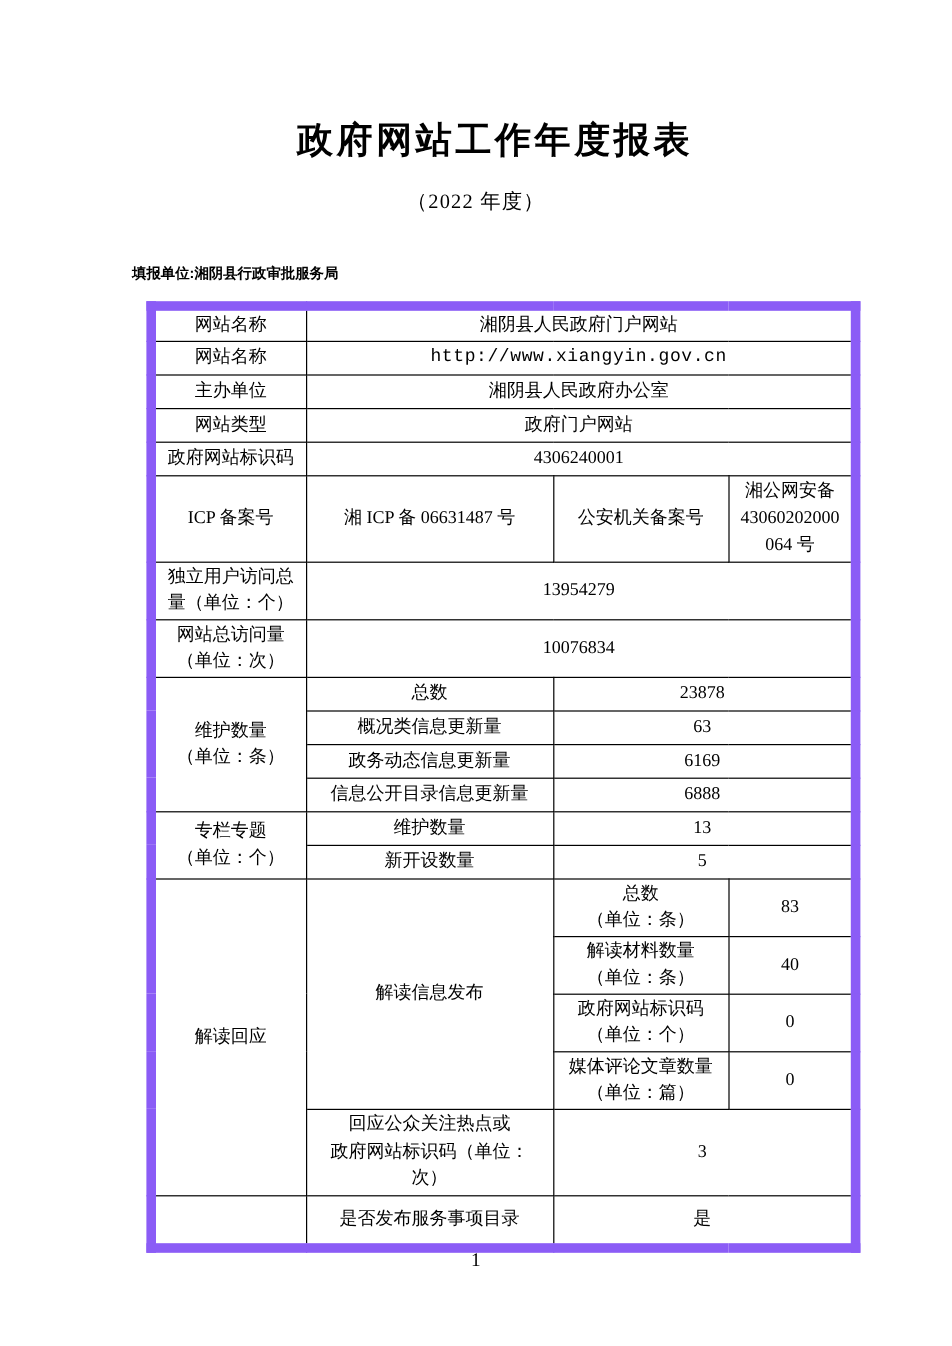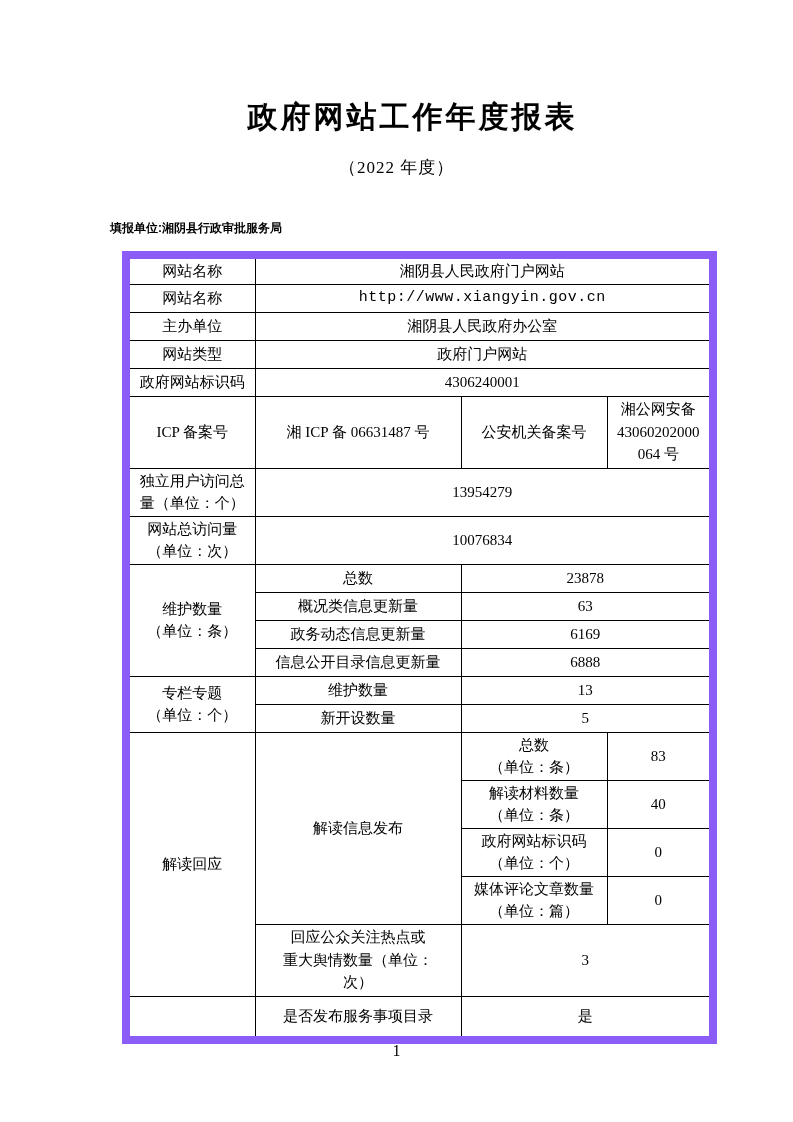--- a/index.html
+++ b/index.html
@@ -183,21 +183,21 @@
 （单位：个）</td>
         <td class="num">0</td>
       </tr>
       <tr style="height:45px">
         <td>媒体评论文章数量
 （单位：篇）</td>
         <td class="num">0</td>
       </tr>
       <tr style="height:72px">
         <td>回应公众关注热点或
-重大舆情数量（单位：
+政府网站标识码（单位：
 次）</td>
         <td colspan="2" class="num">3</td>
       </tr>
       <tr style="height:44px">
         <td></td>
         <td>是否发布服务事项目录</td>
         <td colspan="2">是</td>
       </tr>
     </tbody>
   </table>

